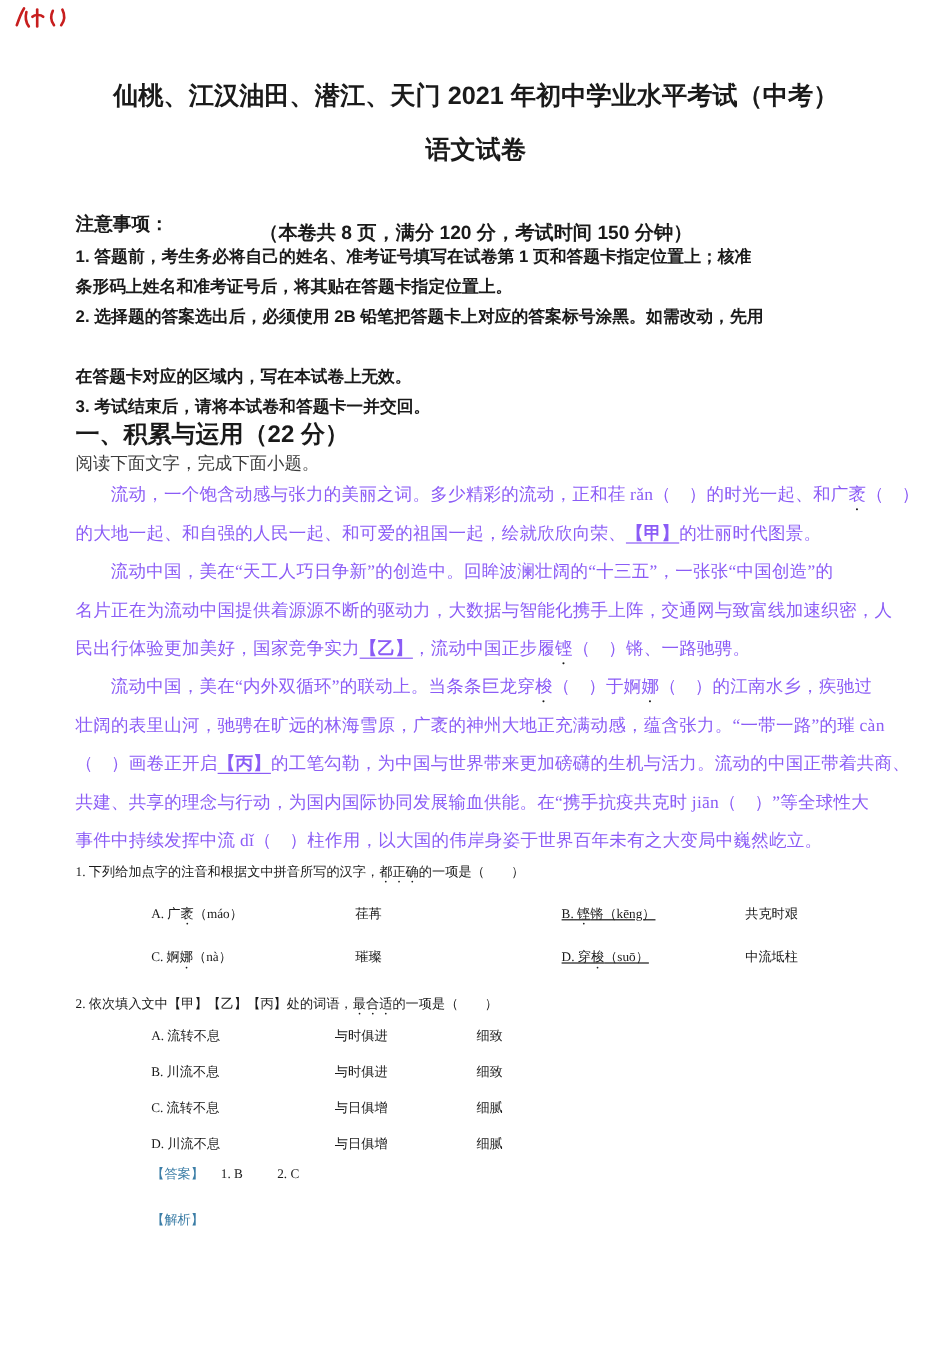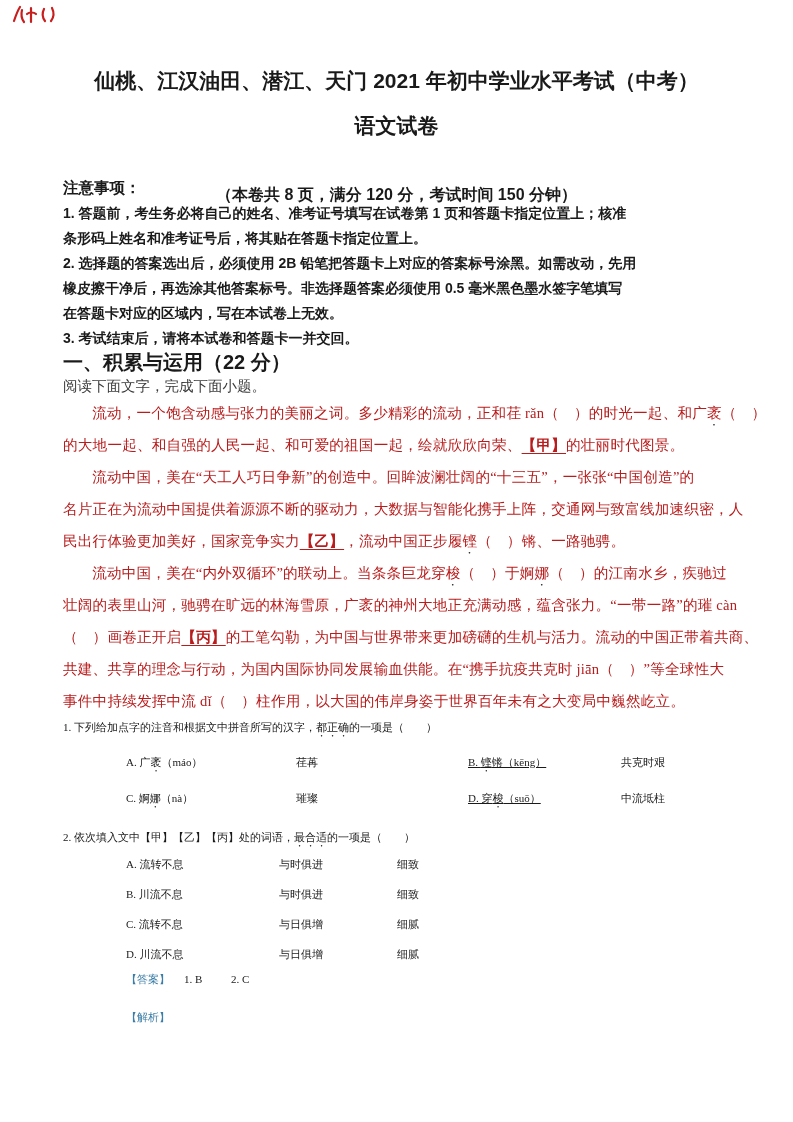--- a/index.html
+++ b/index.html
@@ -14,21 +14,21 @@
   }
   .abs { position: absolute; left: 63px; right: 56px; white-space: nowrap; }
   .c   { text-align: center; left: 0; right: 0; }
   .hei { font-family: "Liberation Sans", "DejaVu Sans", sans-serif; font-weight: 700; }
   .t1  { font-size: 21px; line-height: 27px; }
   .t3  { font-size: 16px; line-height: 22px; margin-top: 36px; }
   .nh  { font-size: 15.5px; line-height: 24px; }
   .n   { font-size: 14px; line-height: 24px; }
   .sec { font-size: 20px; line-height: 24px; }
   .intro { font-size: 14.5px; color: #3a3a3a; }
-  .k   { font-size: 14.6px; line-height: 21px; color: #b91c1c; letter-spacing: 0.2px; }
+  .k   { font-size: 14.6px; line-height: 21px; color: #8b5cf6; letter-spacing: 0.2px; }
   .ind { text-indent: 2em; }
   .q   { font-size: 11px; line-height: 22px; }
   .cell { position: absolute; white-space: nowrap; }
   .cA { left: 63px; }  .cB { left: 233px; } .cC { left: 405px; text-decoration: underline; } .cD { left: 558px; }
   .d1 { left: 63px; }  .d2 { left: 216px; } .d3 { left: 334px; }
   .e1 { left: 63px; }  .e2 { left: 121px; } .e3 { left: 168px; }
   u.ph { font-weight: 700; text-underline-offset: 3px; }
   .dot {
     -webkit-text-emphasis: filled dot #1a1a1a;
     -webkit-text-emphasis-position: under right;
@@ -54,21 +54,20 @@
   </svg>
 
   <div class="abs c hei t1" style="top:67px">仙桃、江汉油田、潜江、天门 2021 年初中学业水平考试（中考）</div>
   <div class="abs c hei t1" style="top:112px">语文试卷</div>
   <div class="abs c hei t3" style="top:148px">（本卷共 8 页，满分 120 分，考试时间 150 分钟）</div>
 
   <div class="abs hei nh" style="top:176px">注意事项：</div>
   <div class="abs hei n" style="top:201px">1. 答题前，考生务必将自己的姓名、准考证号填写在试卷第 1 页和答题卡指定位置上；核准</div>
   <div class="abs hei n" style="top:226px">条形码上姓名和准考证号后，将其贴在答题卡指定位置上。</div>
   <div class="abs hei n" style="top:251px">2. 选择题的答案选出后，必须使用 2B 铅笔把答题卡上对应的答案标号涂黑。如需改动，先用</div>
-  <div class="abs hei n" style="top:276px">橡皮擦干净后，再选涂其他答案标号。非选择题答案必须使用 0.5 毫米黑色墨水签字笔填写</div>
   <div class="abs hei n" style="top:301px">在答题卡对应的区域内，写在本试卷上无效。</div>
   <div class="abs hei n" style="top:326px">3. 考试结束后，请将本试卷和答题卡一并交回。</div>
 
   <div class="abs hei sec" style="top:350px">一、积累与运用（22 分）</div>
   <div class="abs intro" style="top:377px">阅读下面文字，完成下面小题。</div>
 
   <div class="abs k ind" style="top:403px">流动，一个饱含动感与张力的美丽之词。多少精彩的流动，正和荏 rǎn（　）的时光一起、和广<span class="dot">袤</span>（　）</div>
   <div class="abs k" style="top:435px">的大地一起、和自强的人民一起、和可爱的祖国一起，绘就欣欣向荣、<u class="ph">【甲】</u>的壮丽时代图景。</div>
 
   <div class="abs k ind" style="top:467px">流动中国，美在“天工人巧日争新”的创造中。回眸波澜壮阔的“十三五”，一张张“中国创造”的</div>

